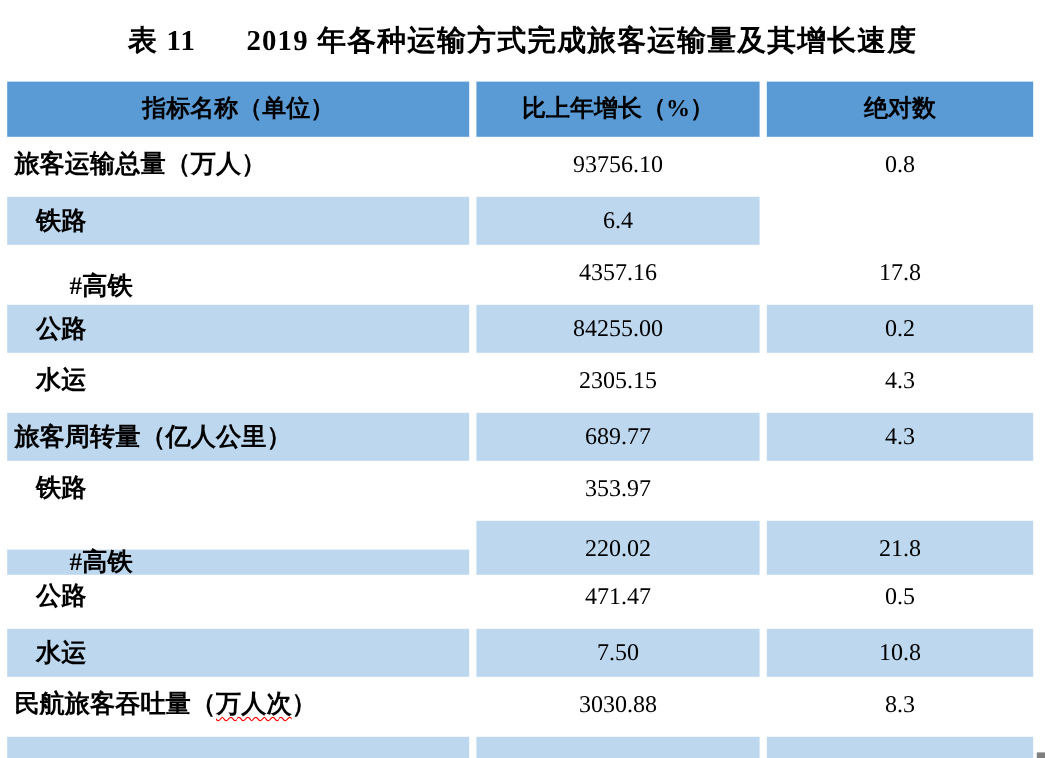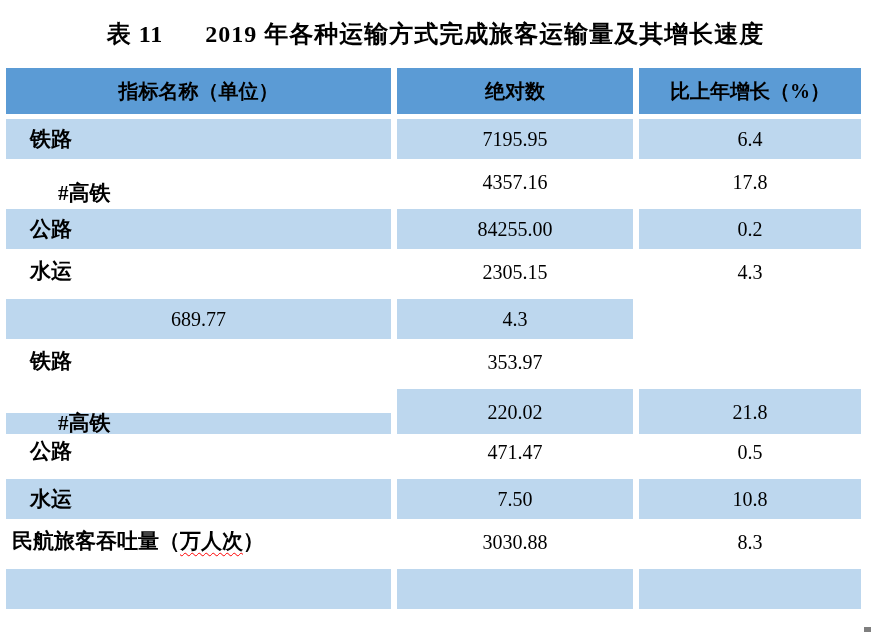--- a/index.html
+++ b/index.html
@@ -97,28 +97,32 @@
 
 <div class="title-bar">
   <span class="title-prefix">表 11</span>
   <span>2019 年各种运输方式完成旅客运输量及其增长速度</span>
 </div>
 
 <div class="tbl">
 
   <div class="trow thead">
     <div class="cell">指标名称（单位）</div>
+    <div class="cell">比上年增长（%）</div>
     <div class="cell">绝对数</div>
-    <div class="cell">比上年增长（%）</div>
   </div>
 
+  <div class="trow drow">
+    <div class="cell c1 ind0">旅客运输总量（万人）</div>
+    <div class="cell c2">93756.10</div>
+    <div class="cell c3">0.8</div>
+  </div>
 
   <div class="trow drow shaded">
     <div class="cell c1 ind1">铁路</div>
-    <div class="cell c2">7195.95</div>
     <div class="cell c3">6.4</div>
   </div>
 
   <div class="trow drow">
     <div class="cell c1 ind2">#高铁</div>
     <div class="cell c2">4357.16</div>
     <div class="cell c3">17.8</div>
   </div>
 
   <div class="trow drow shaded">
@@ -127,20 +131,21 @@
     <div class="cell c3">0.2</div>
   </div>
 
   <div class="trow drow">
     <div class="cell c1 ind1">水运</div>
     <div class="cell c2">2305.15</div>
     <div class="cell c3">4.3</div>
   </div>
 
   <div class="trow drow shaded">
+    <div class="cell c1 ind0">旅客周转量（亿人公里）</div>
     <div class="cell c2">689.77</div>
     <div class="cell c3">4.3</div>
   </div>
 
   <div class="trow drow">
     <div class="cell c1 ind1">铁路</div>
     <div class="cell c2">353.97</div>
   </div>
 
   <div class="trow drow shaded">

